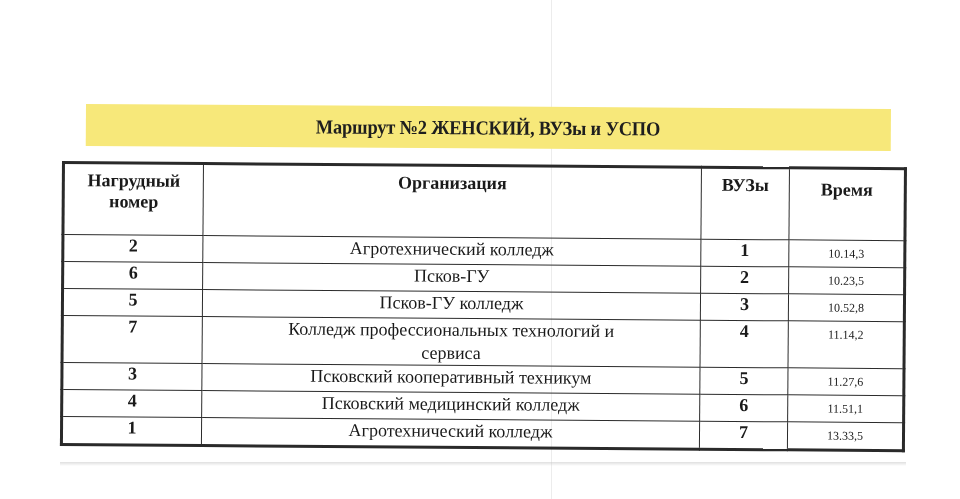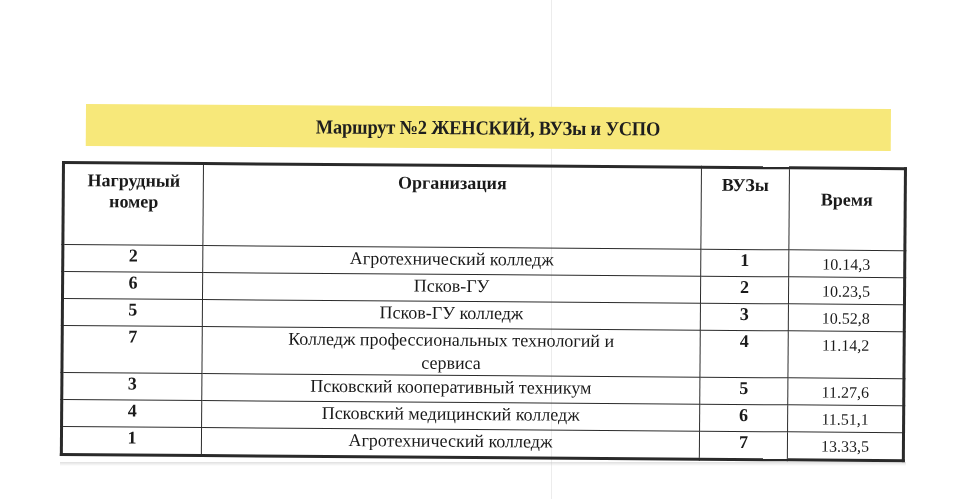--- a/index.html
+++ b/index.html
@@ -74,21 +74,21 @@
       padding-top: 6px;
     }
     table.results td.num,
     table.results td.place {
       font-weight: bold;
     }
     table.results td {
       height: 23px;
     }
     table.results td.time {
-      font-size: 16px;
+      font-size: 12px;
       padding-top: 3px;
     }
     table.results td.org {
       line-height: 23px;
     }
     col.c-num { width: 140px; }
     col.c-org { width: 498px; }
     col.c-place { width: 88px; }
     col.c-time { width: 116px; }
     .scan-shadow {
@@ -116,21 +116,21 @@
       <col class="c-num">
       <col class="c-org">
       <col class="c-place">
       <col class="c-time">
     </colgroup>
     <thead>
       <tr>
         <th style="padding-left:14px;padding-right:14px;">Нагрудный номер</th>
         <th>Организация</th>
         <th>ВУЗы</th>
-        <th style="padding-top:20px;">Время</th>
+        <th style="padding-top:10px;">Время</th>
       </tr>
     </thead>
     <tbody>
       <tr>
         <td class="num">2</td>
         <td class="org">Агротехнический колледж</td>
         <td class="place">1</td>
         <td class="time">10.14,3</td>
       </tr>
       <tr>

